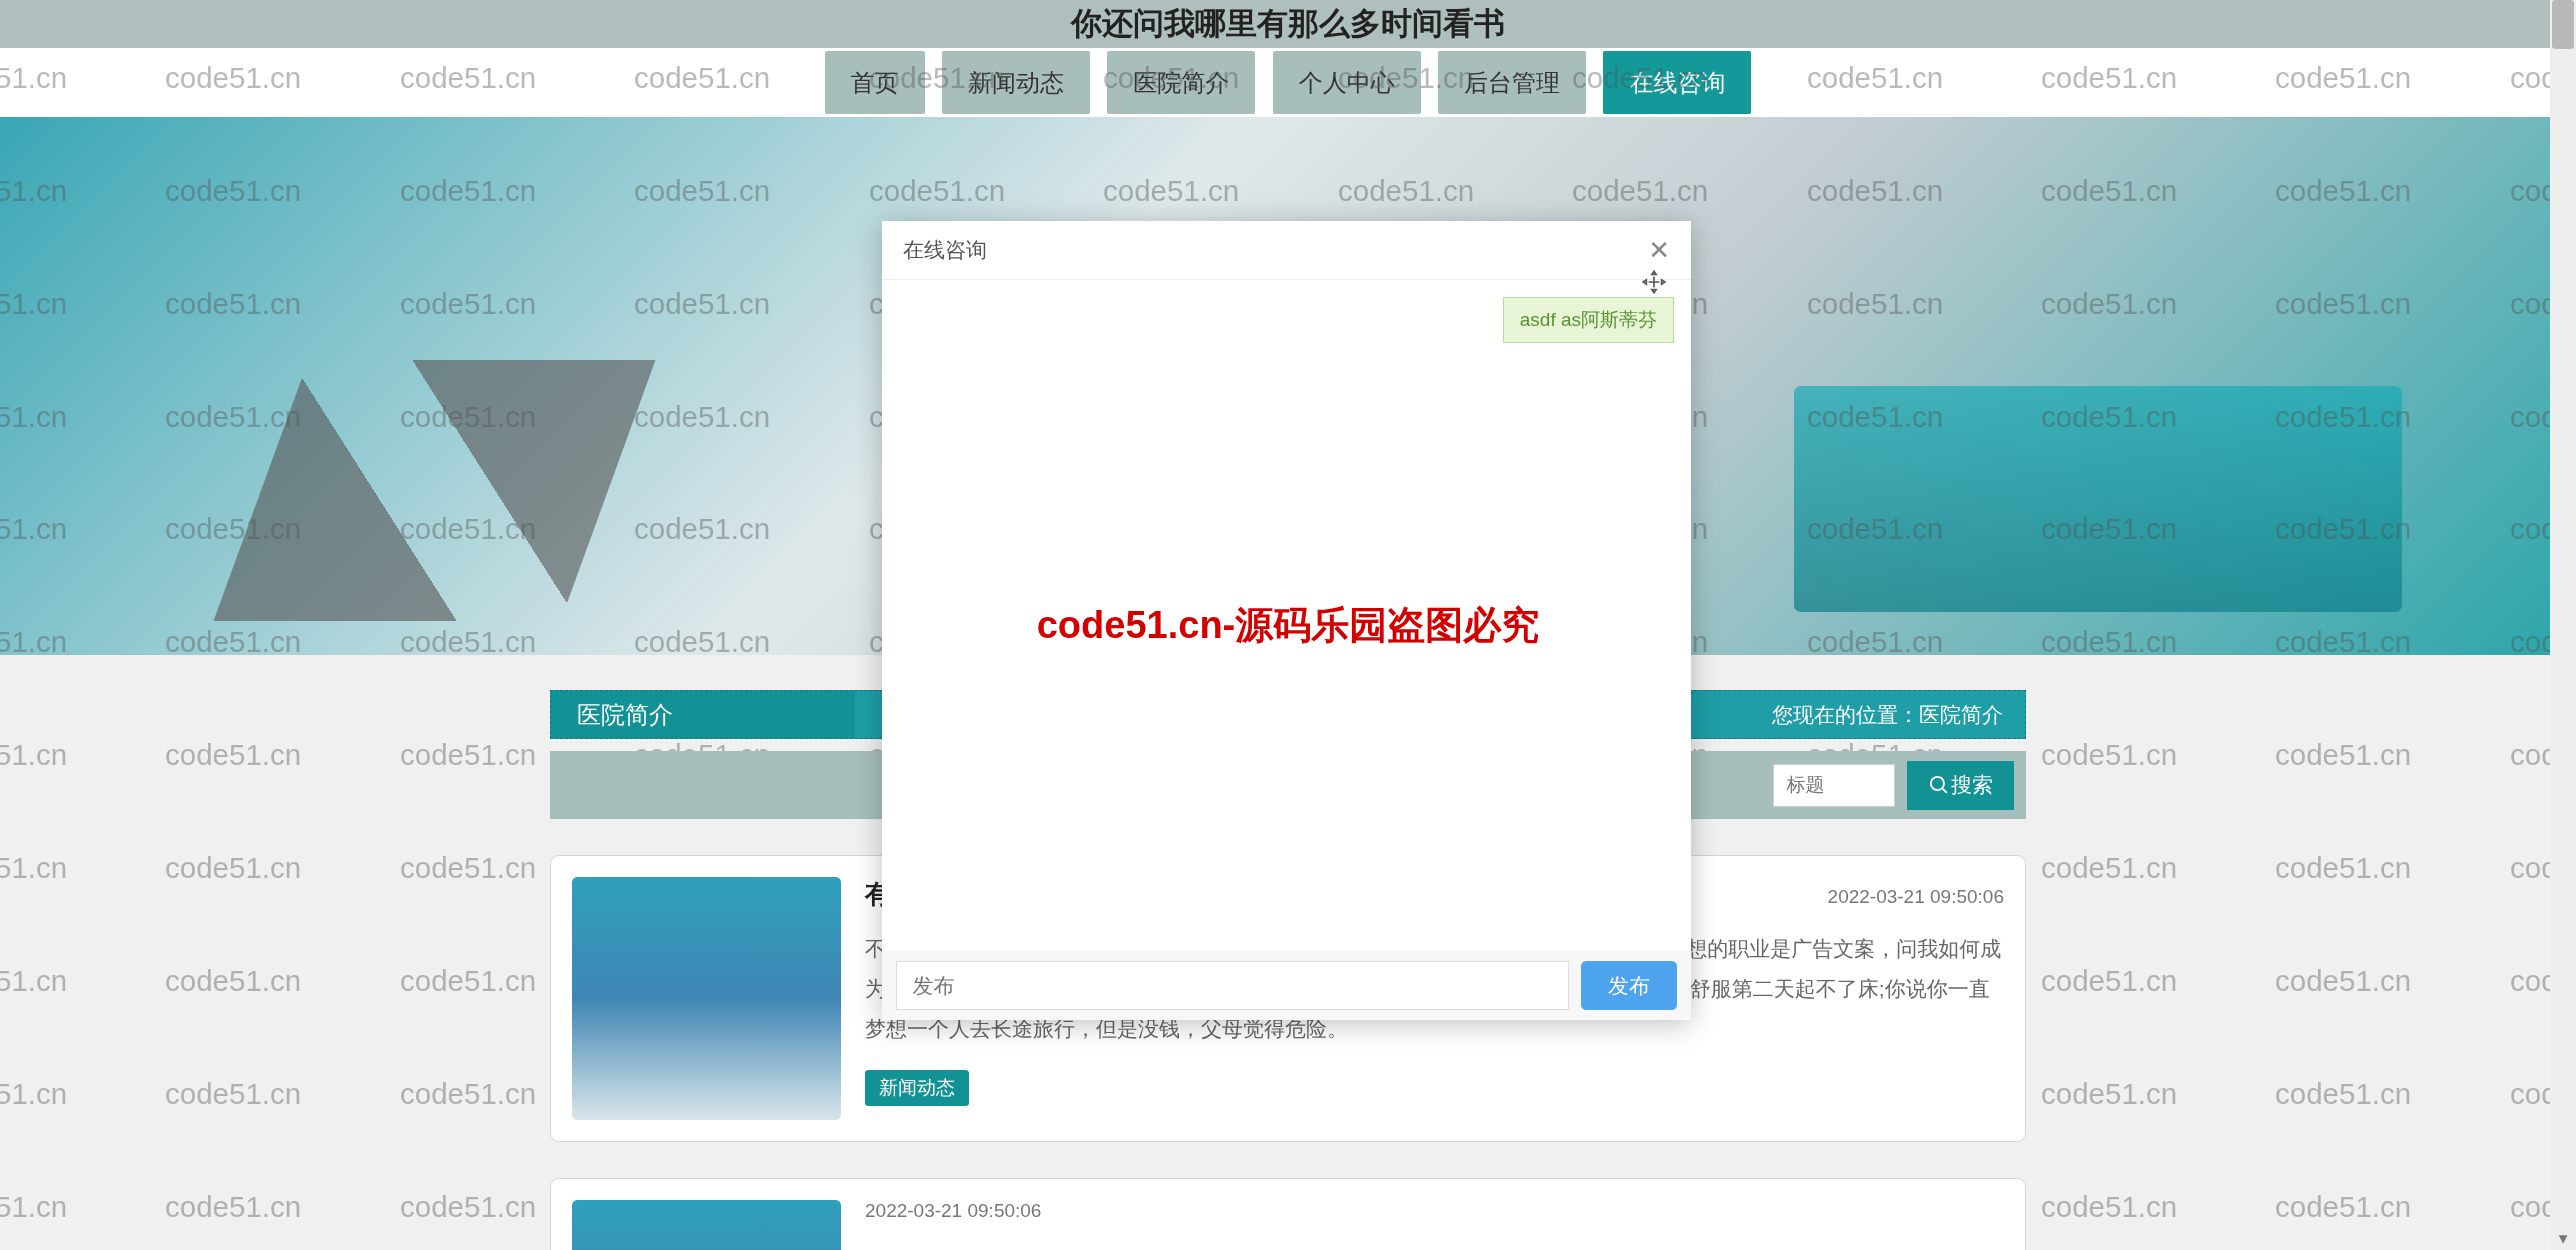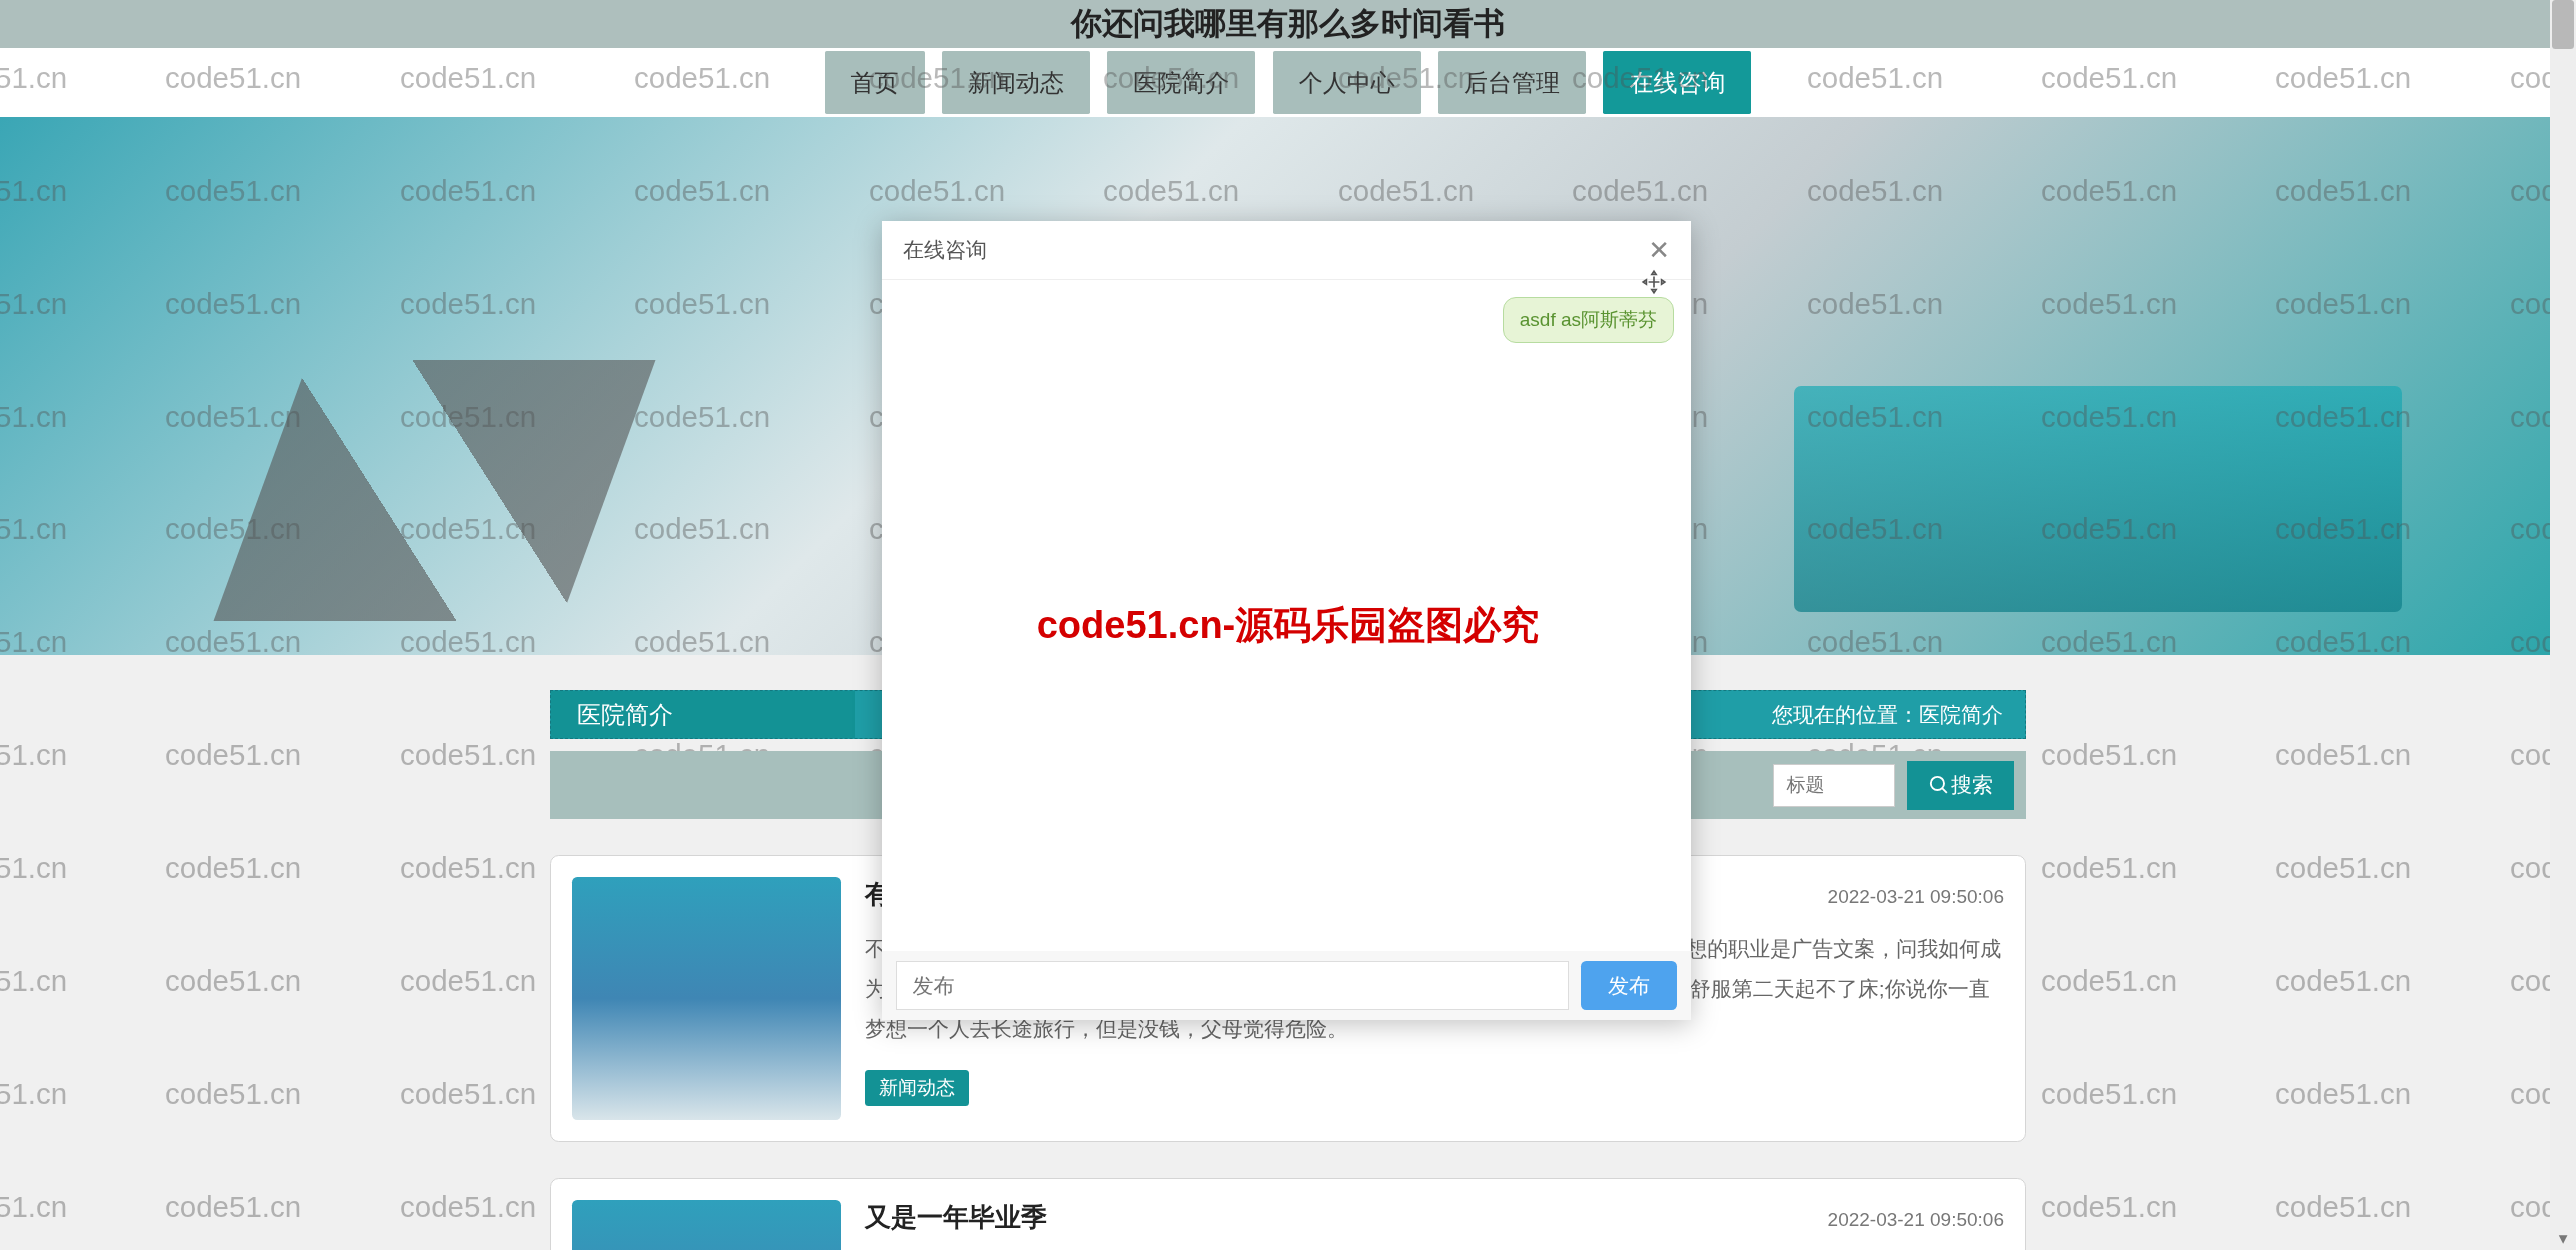--- a/index.html
+++ b/index.html
@@ -101,21 +101,21 @@
 .modal-header {
   height: 59px; display:flex; align-items:center; padding: 0 21px;
   border-bottom: 0.9px solid #eee; font-size: 21px; color:#555;
 }
 .modal-close {
   margin-left:auto; font-size: 26px; color:#888; cursor:pointer; line-height:1;
 }
 .modal-body { flex:1; overflow:auto; padding: 17.4px; position:relative;}
 .chat-bubble {
   float:right; background:#e7f4d6; border:0.9px solid #b7dca0; color:#5a9331;
-  font-size: 19px; padding: 8.7px 15.6px; border-radius:13px;
+  font-size: 19px; padding: 8.7px 15.6px; border-radius:0;
 }
 .modal-footer {
   height: 69px; background:#f7f7f7; display:flex; align-items:center; padding: 0 14px; gap: 12px;
 }
 .publish-input {
   flex:1; height: 49px; border:0.9px solid #ddd; font-size: 21px; padding: 0 15.6px;
 }
 .publish-btn {
   width: 96px; height: 49px; background:#4ea3ee; color:#fff; font-size:21px;
   border:none; border-radius: 5.2px; cursor:pointer;
@@ -321,21 +321,20 @@
         <div class="card-date">2022-03-21 09:50:06</div>
       </div>
       <div class="card-text">不                                                                                                么呢?你说你喜欢读书，让我给你列书单，你还问我哪里有那么多时间看书;你说自己梦想的职业是广告文案，问我如何成为一个文案，应该具备哪些素质;你说你计划晨跑，但总是因为学习、工作辛苦或者身体不舒服第二天起不了床;你说你一直梦想一个人去长途旅行，但是没钱，父母觉得危险。</div>
       <span class="badge">新闻动态</span>
     </div>
       </div>
       <div class="card">
     <div class="card-img"></div>
     <div class="card-body">
       <div class="card-head">
-        <div class="card-title">又是一年毕业季</div>
         <div class="card-date">2022-03-21 09:50:06</div>
       </div>
 
     </div>
       </div>
     </div>
 </div>
 
 <div class="modal-mask"></div>
 <div class="modal">

